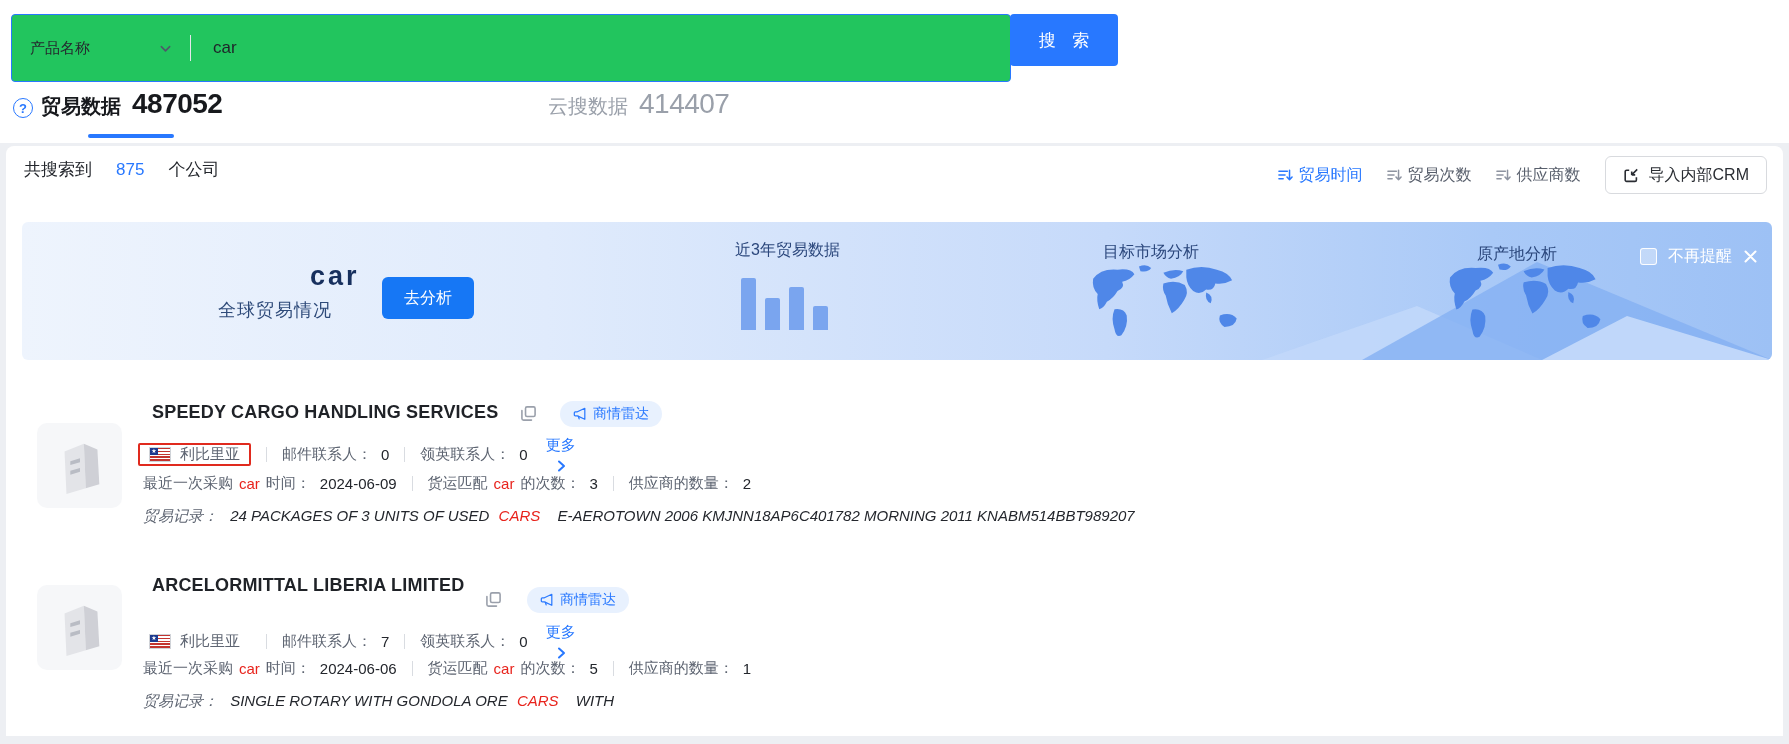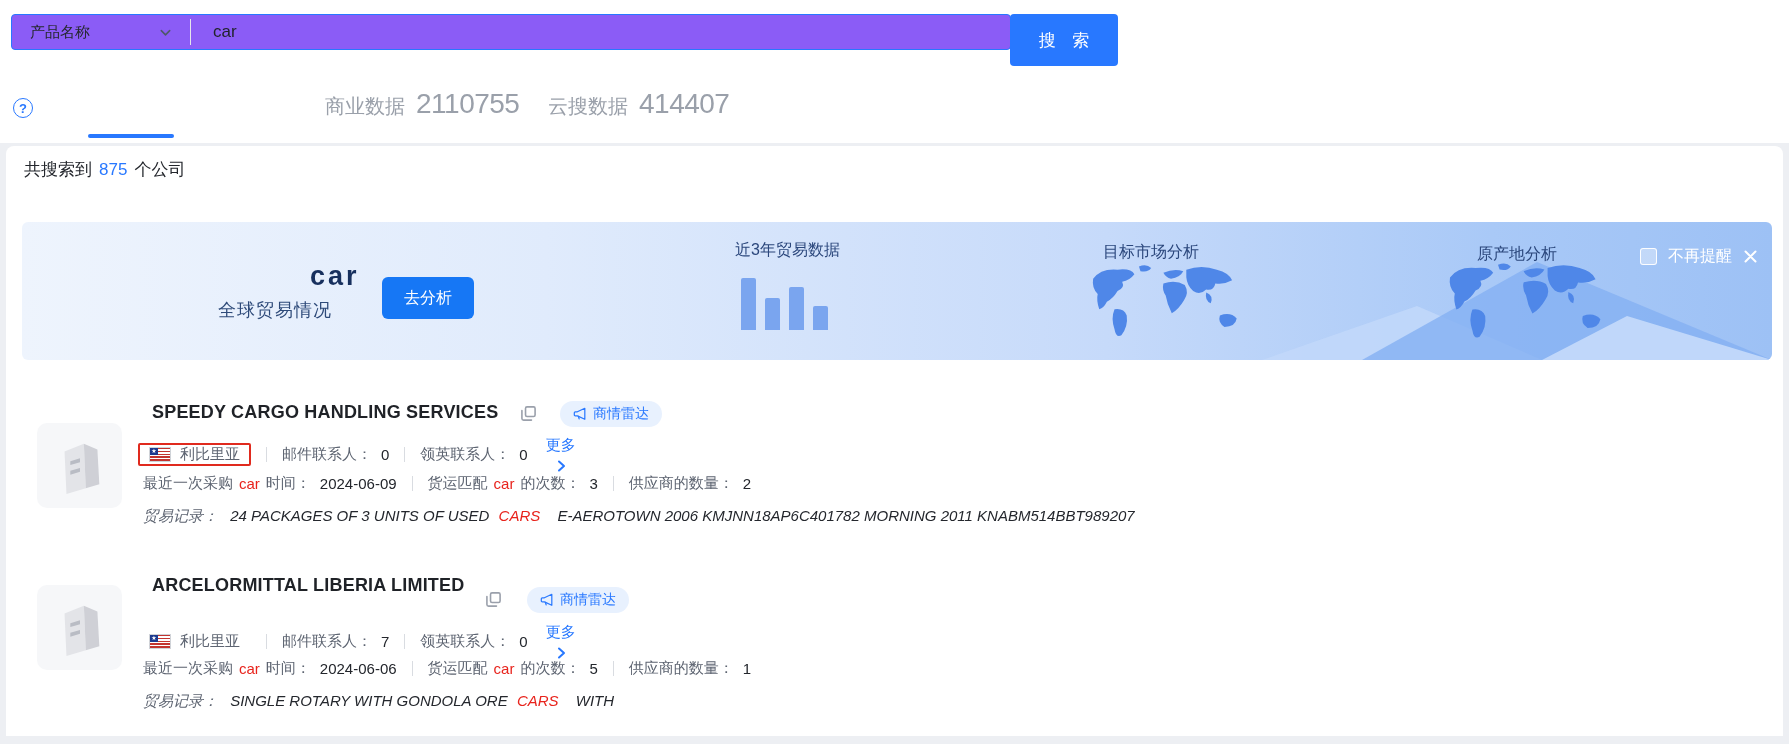--- a/index.html
+++ b/index.html
@@ -2,21 +2,21 @@
 <html style="--accent: #2878ff; --red: #e8241d;"><head>
 <meta charset="utf-8">
 <style>
   :root { --accent:#2878ff; --red:#e8241d; }
   * { box-sizing:border-box; margin:0; padding:0; }
   html,body { width:1789px; height:744px; overflow:hidden; }
   body { background:#edeff3; font-family:"Liberation Sans","DejaVu Sans",sans-serif; position:relative; }
 
   
   .topbar { position:absolute; left:0; top:0; width:1789px; height:143px; background:#fff; }
-  .searchbox { position:absolute; left:11px; top:14px; width:1000px; height:36px; background:#8b5cf6;
+  .searchbox { position:absolute; left:11px; top:14px; width:1000px; height:68px; background:#22c55e;
                border:1px solid var(--accent); border-radius:4px; display:flex; align-items:center; }
   .cat { width:178px; height:100%; display:flex; align-items:center; justify-content:space-between;
          padding:0 18px 0 18px; cursor:pointer; font-size:15px; color:#25282e; }
   .vdiv { width:1px; height:26px; background:#e5e6eb; }
   .query-input { flex:1; border:none; outline:none; font-size:17px; color:#1f2329; padding-left:22px;
                  font-family:inherit; font-weight:500; background:transparent; }
   .search-btn { position:absolute; left:1010px; top:14px; width:108px; height:52px; background:var(--accent);
                 color:#fff; font-size:17px; border:none; border-radius:4px; letter-spacing:6px; text-indent:6px;
                 cursor:pointer; font-family:inherit; }
   .help-icon { position:absolute; left:13px; top:98px; width:20px; height:20px; border:1.5px solid var(--accent);
@@ -24,21 +24,21 @@
                align-items:center; justify-content:center; cursor:pointer; }
   .tab { position:absolute; top:88px; display:flex; align-items:baseline; gap:11px; cursor:pointer; }
   .tab .tlabel { font-size:20px; }
   .tab .tcount { font-size:28px; letter-spacing:-0.5px; }
   .tab.active .tlabel, .tab.active .tcount { color:#17191d; font-weight:700; }
   .tab.inactive .tlabel, .tab.inactive .tcount { color:#9aa0aa; font-weight:400; }
   .tab-underline { position:absolute; left:88px; top:134px; width:86px; height:4px; background:var(--accent); border-radius:2px; }
 
   
   .panel { position:absolute; left:6px; top:146px; width:1777px; height:590px; background:#fff; border-radius:8px 8px 0 0; }
-  .results-line { position:absolute; left:18px; top:12px; display:flex; align-items:baseline; gap:7px;
+  .results-line { position:absolute; left:18px; top:12px; display:flex; align-items:baseline; gap:24px;
                   font-size:17px; color:#23262c; }
   .results-line .count { color:var(--accent); }
   .controls { position:absolute; right:16px; top:8px; height:42px; display:flex; align-items:center; gap:24px; }
   .sort-item { display:flex; align-items:center; gap:6px; font-size:16px; cursor:pointer; }
   .sort-item.active { color:var(--accent); }
   .sort-item.active svg { color:var(--accent); }
   .sort-item.inactive { color:#585f6c; }
   .sort-item.inactive svg { color:#8d93a0; }
   .crm-btn { display:flex; align-items:center; gap:9px; height:38px; padding:0 17px; background:#fff;
              border:1px solid #d8dade; border-radius:6px; font-size:16px; color:#2a2d33; cursor:pointer; font-family:inherit; }
@@ -131,39 +131,65 @@
           </svg>
       </span>
     </div>
     <div class="vdiv"></div>
     <input class="query-input" type="text" value="car" style="">
   </div>
   <button class="search-btn">搜 索</button>
 
   <div class="help-icon">?</div>
 
-  <div class="tab inactive" style="left:325px">
-    <span class="tlabel">商业数据</span>
-    <span class="tcount">2110755</span>
+  <div class="tab active" style="left:41px">
+    <span class="tlabel">贸易数据</span>
+    <span class="tcount">487052</span>
   </div>
   <div class="tab inactive" style="left:548px">
     <span class="tlabel">云搜数据</span>
     <span class="tcount">414407</span>
   </div>
   <div class="tab-underline"></div>
 </div>
 
 <div class="panel">
 
   <div class="results-line">
     <span>共搜索到</span>
     <span class="count">875</span>
     <span>个公司</span>
   </div>
 
+  <div class="controls">
+    <div class="sort-item active">
+      <svg width="15" height="15">
+          <use href="#sorticon"></use>
+        </svg>
+      <span>贸易时间</span>
+    </div>
+    <div class="sort-item inactive">
+      <svg width="15" height="15">
+          <use href="#sorticon"></use>
+        </svg>
+      <span>贸易次数</span>
+    </div>
+    <div class="sort-item inactive">
+      <svg width="15" height="15">
+          <use href="#sorticon"></use>
+        </svg>
+      <span>供应商数</span>
+    </div>
+    <button class="crm-btn">
+      <svg width="17" height="17" style="color:#2a2d33">
+          <use href="#importicon"></use>
+        </svg>
+      <span>导入内部CRM</span>
+    </button>
+  </div>
 
   <div class="banner">
     <svg class="bn-deco" width="660" height="138" viewBox="0 0 660 138">
       <polygon points="150,138 305,84 430,138" fill="#c2d8fa" opacity="0.85"></polygon>
       <polygon points="250,138 425,40 660,138" fill="#85b0f2" opacity="0.8"></polygon>
       <polygon points="430,138 515,94 660,138" fill="#d2e3fc" opacity="0.75"></polygon>
     </svg>
 
     <div class="bn-kw">car</div>
     <div class="bn-sub">全球贸易情况</div>

